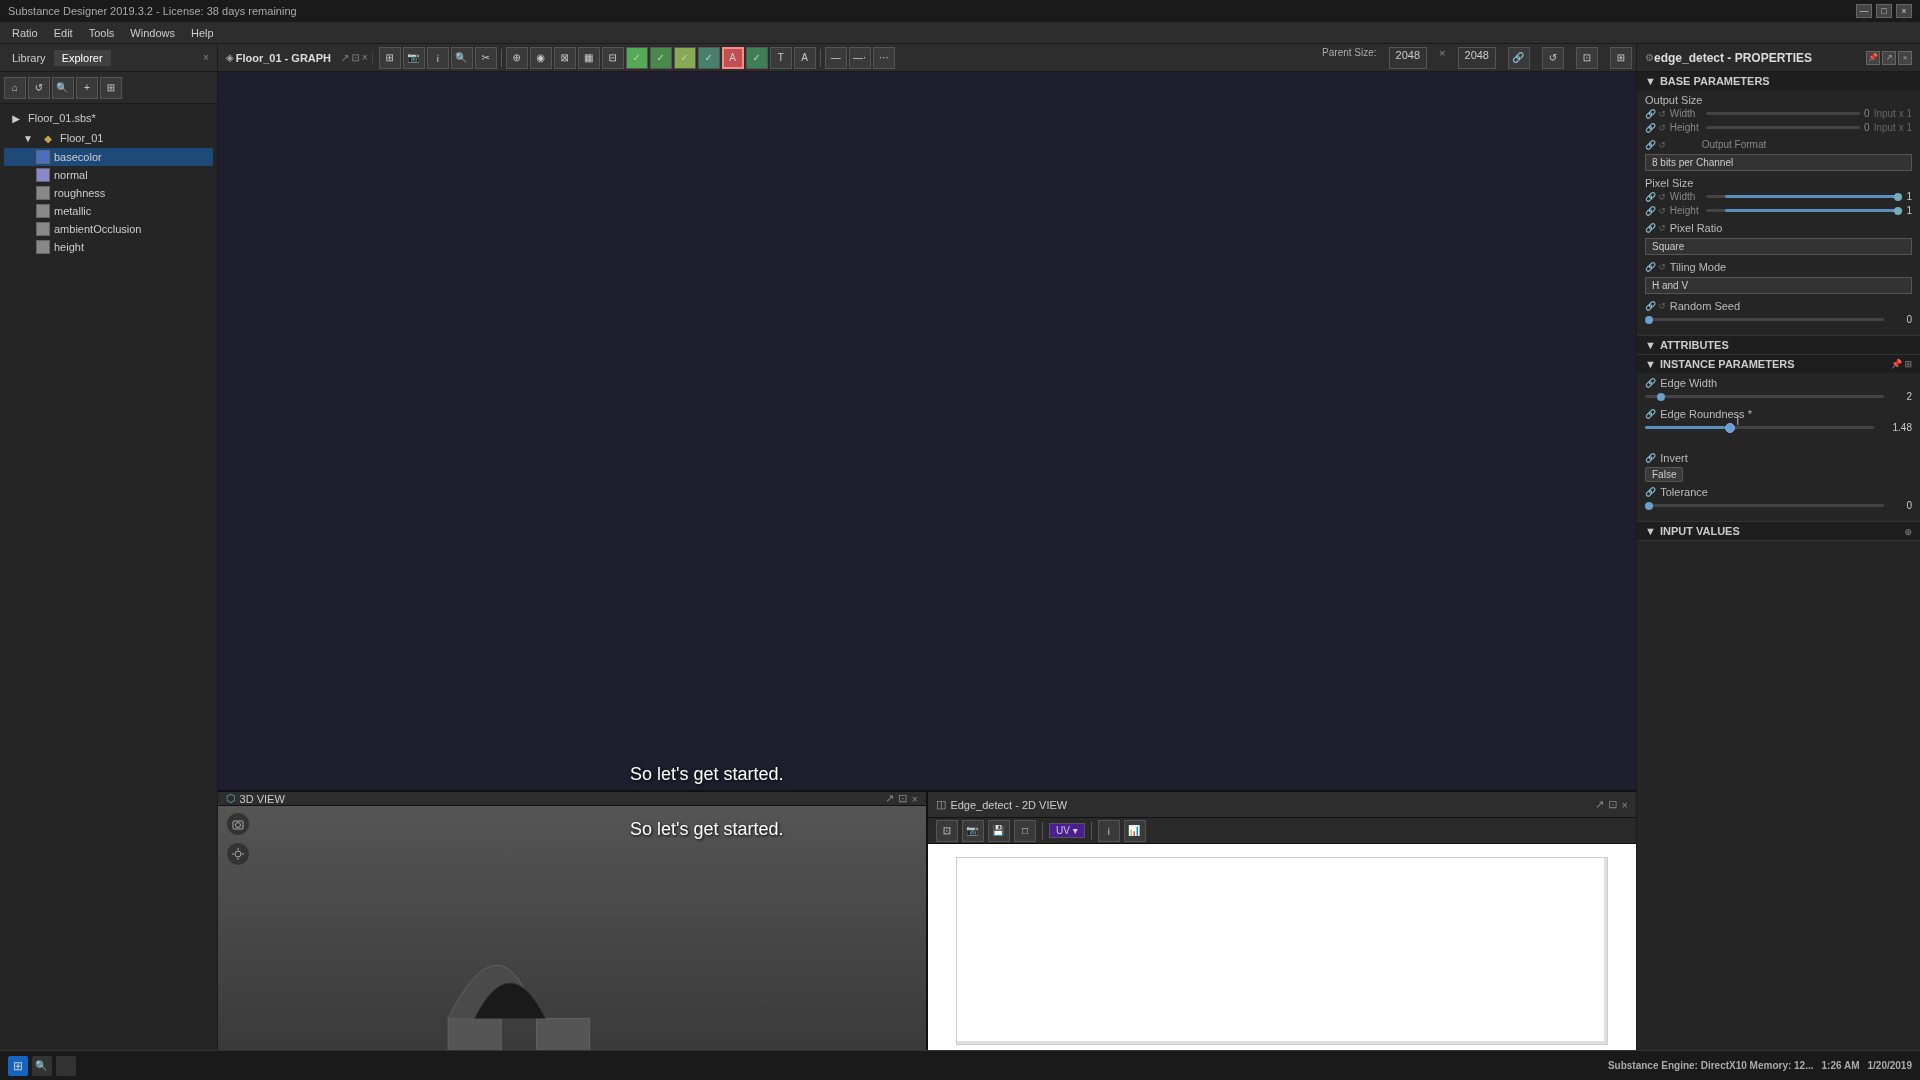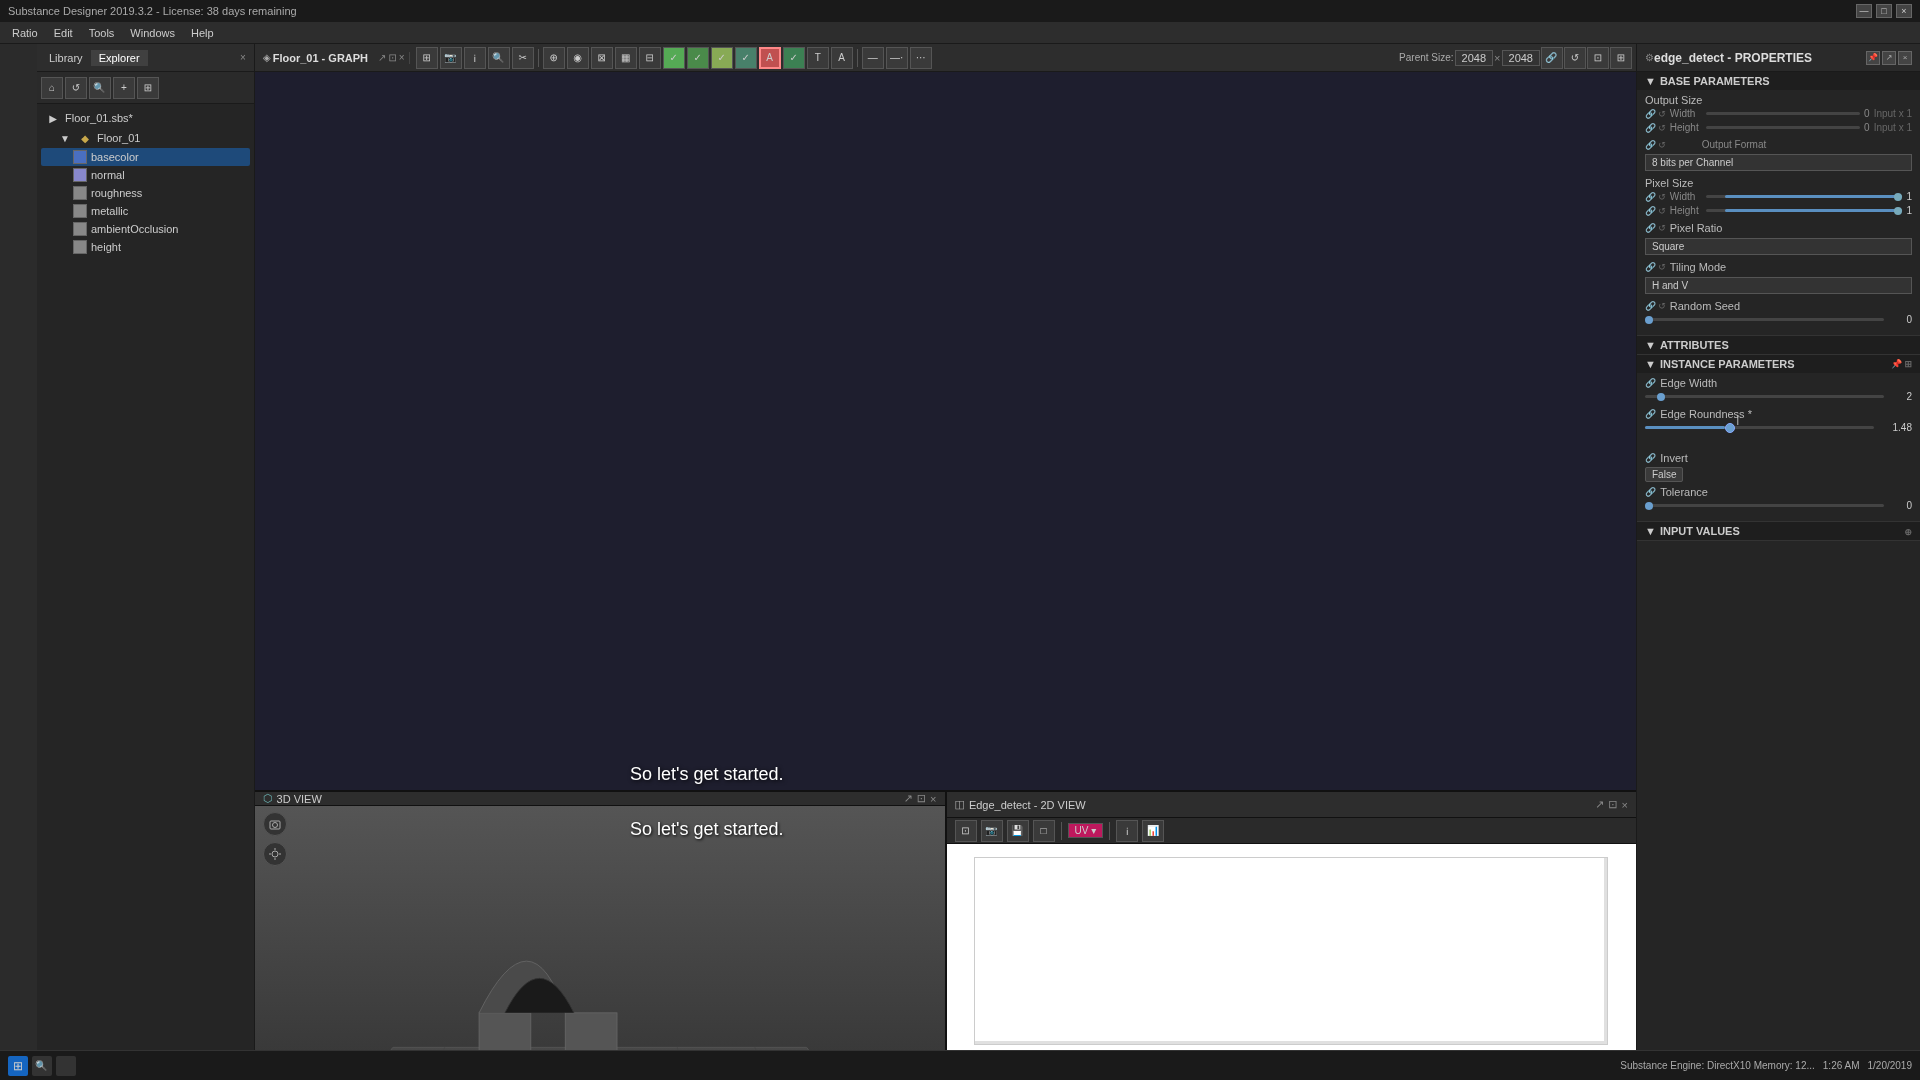--- a/index.html
+++ b/index.html
@@ -8,21 +8,21 @@
     
     .title-bar { height: 22px; background: #1a1a1a; display: flex; align-items: center; justify-content: space-between; padding: 0 8px; color: #aaa; font-size: 11px; }
     .title-bar-controls { display: flex; gap: 4px; }
     .title-bar-btn { width: 16px; height: 14px; background: #444; border: 1px solid #666; display: flex; align-items: center; justify-content: center; font-size: 9px; color: #ccc; cursor: pointer; }
 
     
     .menu-bar { height: 22px; background: #2d2d2d; display: flex; align-items: center; padding: 0 4px; border-bottom: 1px solid #1a1a1a; }
     .menu-item { padding: 2px 8px; color: #ccc; font-size: 11px; cursor: pointer; }
 
     
-    .main-layout { display: flex; height: calc(1080px - 22px - 22px); padding-left: 37px; }
+    .main-layout { display: flex; height: calc(1080px - 22px - 22px); }
 
     
     .left-panel { width: 218px; background: #252525; display: flex; flex-direction: column; border-right: 1px solid #1a1a1a; }
     .panel-tab-bar { height: 28px; background: #2d2d2d; display: flex; align-items: center; padding: 0 4px; border-bottom: 1px solid #1a1a1a; }
     .panel-tab { padding: 2px 8px; font-size: 11px; color: #ccc; cursor: pointer; }
     .panel-tab.active { background: #404040; color: #fff; }
     .panel-tab-close { margin-left: auto; width: 14px; height: 14px; display: flex; align-items: center; justify-content: center; color: #888; cursor: pointer; font-size: 10px; }
 
     .left-toolbar { height: 32px; background: #2a2a2a; display: flex; align-items: center; padding: 0 4px; gap: 2px; border-bottom: 1px solid #1a1a1a; }
     .toolbar-btn { width: 22px; height: 22px; background: #3a3a3a; border: 1px solid #555; display: flex; align-items: center; justify-content: center; font-size: 10px; color: #ccc; cursor: pointer; }
@@ -191,21 +191,21 @@
           <div class="toolbar-btn" style="background:#5a8a;">✓</div>
           <div class="toolbar-btn" style="background:#c05050;border:2px solid #f88;">A</div>
           <div class="toolbar-btn" style="background:#4a6a;">✓</div>
           <div class="toolbar-btn">T</div>
           <div class="toolbar-btn">A</div>
           <div class="toolbar-separator"></div>
           <div class="toolbar-btn">—</div>
           <div class="toolbar-btn">—·</div>
           <div class="toolbar-btn">···</div>
         </div>
-        <div style="display:flex;align-items:center;gap:1px;margin-left:auto;">
+        <div style="display:flex;gap:12px;margin-left:auto;">
           <span style="font-size:10px;color:#aaa;">Parent Size:</span>
           <div style="background:#333;border:1px solid #555;padding:1px 6px;font-size:11px;color:#ccc;">2048</div>
           <span style="color:#888;">×</span>
           <div style="background:#333;border:1px solid #555;padding:1px 6px;font-size:11px;color:#ccc;">2048</div>
           <div class="toolbar-btn">🔗</div>
           <div class="toolbar-btn">↺</div>
           <div class="toolbar-btn">⊡</div>
           <div class="toolbar-btn">⊞</div>
         </div>
       </div>
@@ -320,21 +320,21 @@
           <span style="color:#888;cursor:pointer;">⊡</span>
           <span style="color:#888;cursor:pointer;">×</span>
         </div>
 
         <div style="height:26px;background:#2a2a2a;display:flex;align-items:center;padding:0 8px;gap:4px;border-bottom:1px solid #111;">
           <div class="toolbar-btn">⊡</div>
           <div class="toolbar-btn">📷</div>
           <div class="toolbar-btn">💾</div>
           <div class="toolbar-btn">□</div>
           <div class="toolbar-separator"></div>
-          <div style="background:#be185d;border:1px solid #555;padding:1px 6px;font-size:10px;color:#ccc;">UV ▾</div>
+          <div style="background:#4c1d95;border:1px solid #555;padding:1px 6px;font-size:10px;color:#ccc;">UV ▾</div>
           <div class="toolbar-separator"></div>
           <div class="toolbar-btn">ℹ</div>
           <div class="toolbar-btn">📊</div>
         </div>
         <div class="bottom-panel-content">
 
           <div class="view-2d">
             <div style="width:92%;height:88%;background:#fff;border:1px solid #ccc;position:relative;">
 
               <div style="position:absolute;bottom:0;left:0;right:0;height:3px;background:#e0e0e0;"></div>
@@ -570,18 +570,18 @@
   </div>
 
 </div>
 
 <div style="position:fixed;bottom:295px;left:630px;font-size:18px;color:#fff;text-shadow:1px 1px 4px #000;pointer-events:none;z-index:100;">So let's get started.</div>
 
 <div style="position:fixed;bottom:0;left:0;right:0;height:30px;background:#1a1a1a;display:flex;align-items:center;padding:0 8px;gap:4px;border-top:1px solid #333;z-index:200;">
   <div style="width:20px;height:20px;background:#1565c0;border-radius:2px;display:flex;align-items:center;justify-content:center;font-size:12px;">⊞</div>
   <div style="width:20px;height:20px;background:#333;border-radius:2px;display:flex;align-items:center;justify-content:center;font-size:10px;">🔍</div>
   <div style="width:20px;height:20px;background:#333;border-radius:2px;"></div>
-  <div style="margin-left:auto;display:flex;align-items:center;gap:8px;font-size:10px;color:#aaa;">
+  <div style="margin-left:auto;display:flex;align-items:center;gap:8px;font-size:10px;color:#aaa;font-weight:bold;">
     <span>Substance Engine: DirectX10  Memory: 12...</span>
     <span>1:26 AM</span>
     <span>1/20/2019</span>
   </div>
 </div>
 
 </body></html>

